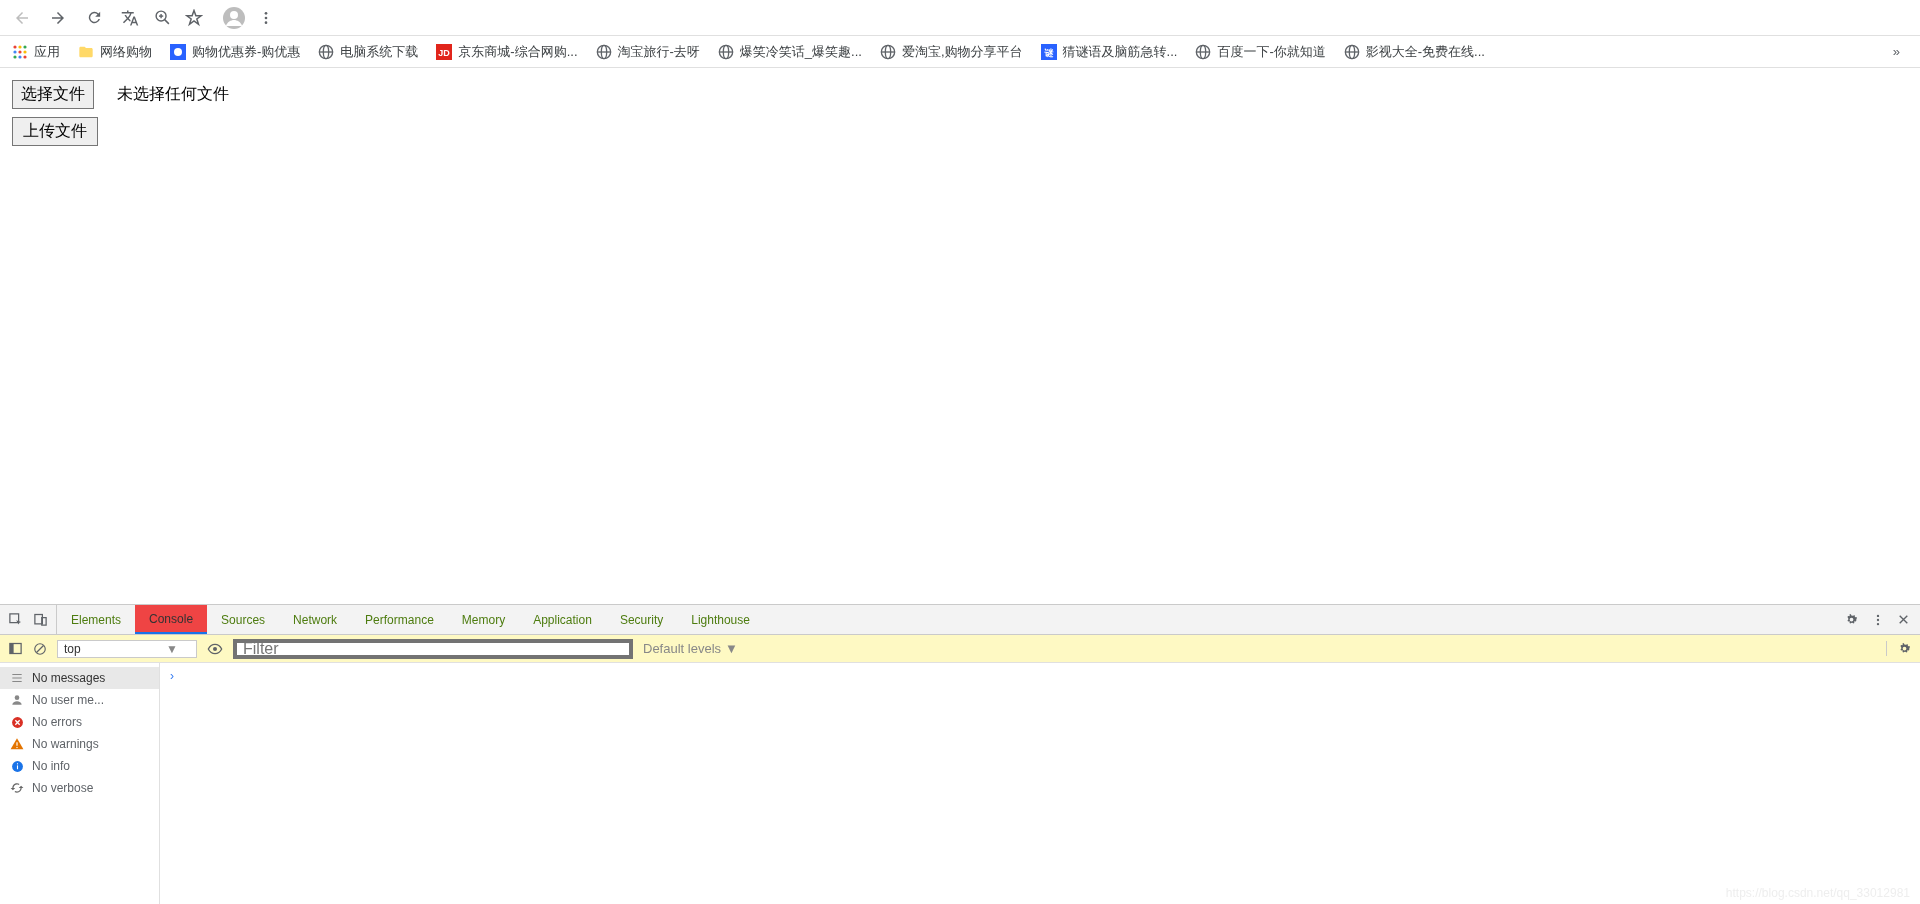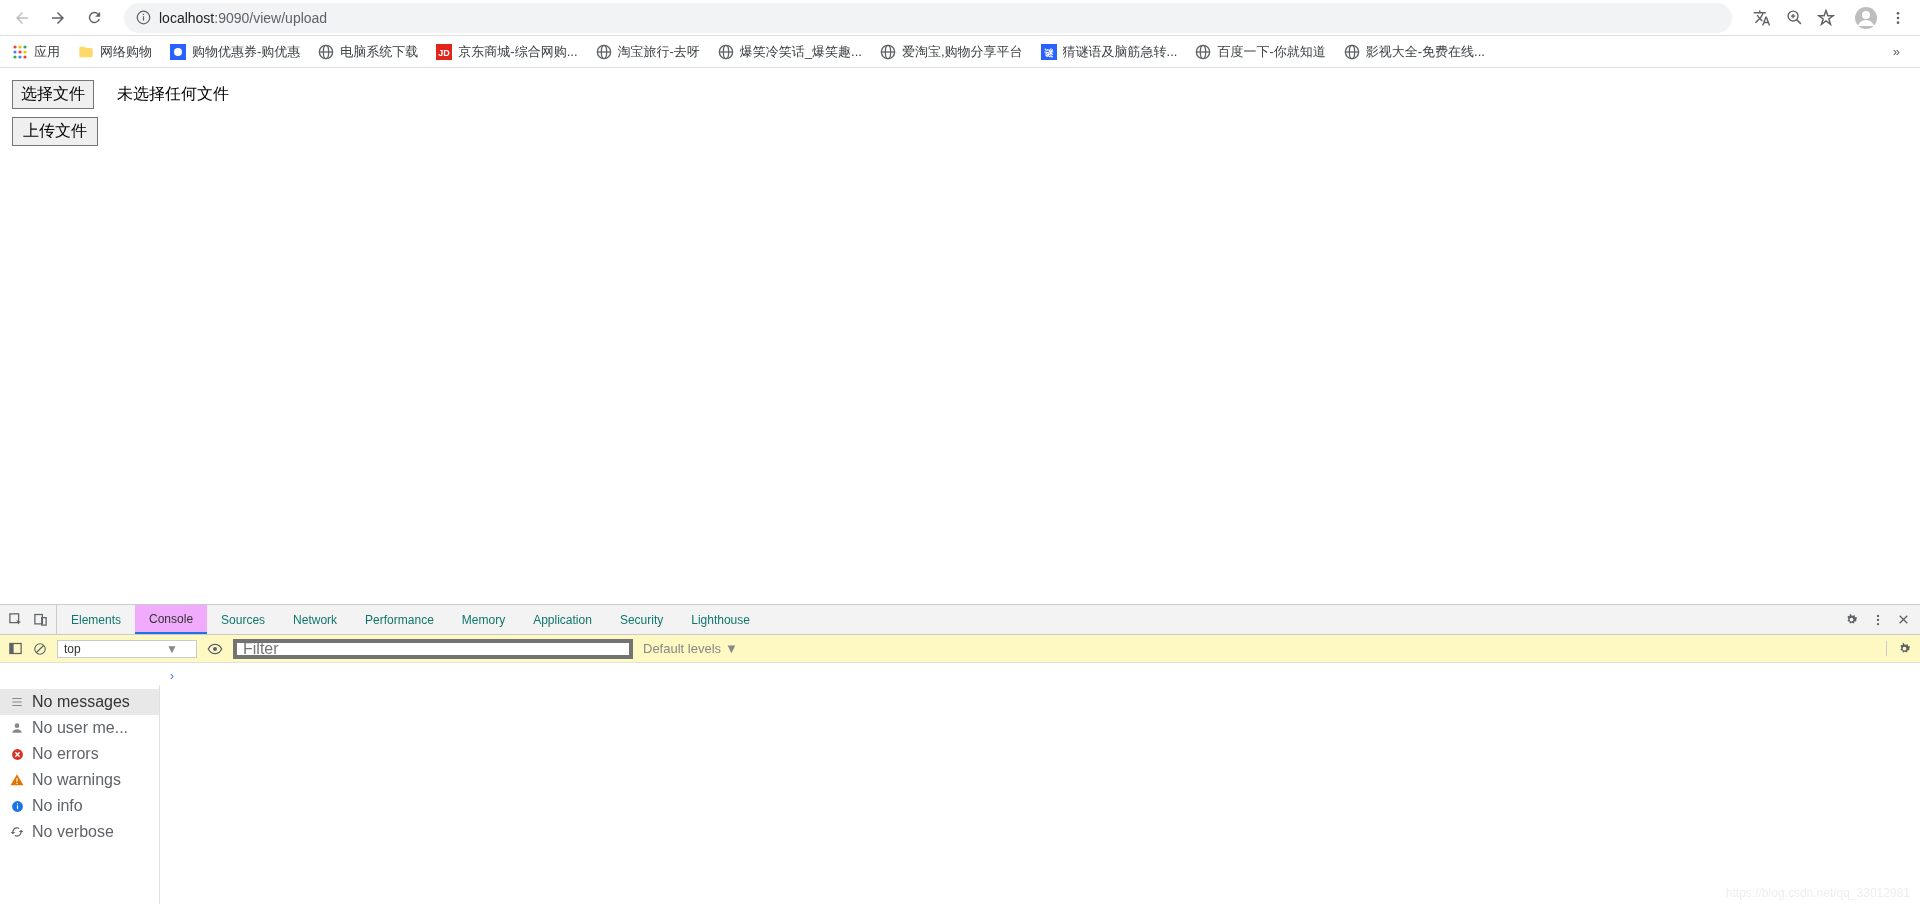--- a/index.html
+++ b/index.html
@@ -29,36 +29,36 @@
 .choose-file-btn { background: #efefef; border: 1px solid #767676; padding: 3px 8px; font-size: 16px; cursor: pointer; font-family: inherit; }
 .file-status { color: #000; }
 .upload-btn { background: #efefef; border: 1px solid #767676; padding: 3px 10px; font-size: 16px; cursor: pointer; font-family: inherit; }
 
 
 .devtools { height: 300px; border-top: 1px solid #cacaca; background: #fff; display: flex; flex-direction: column; }
 .devtools-tabs { height: 30px; display: flex; align-items: center; border-bottom: 1px solid #cacaca; background: #f3f3f3; font-size: 12px; }
 .devtools-tabs .left-icons { display: flex; align-items: center; padding: 0 8px; gap: 10px; border-right: 1px solid #cacaca; height: 100%; }
 .dt-icon { color: #5f6368; cursor: pointer; }
 .devtools-tabs .tabs { display: flex; align-items: center; height: 100%; }
-.dt-tab { padding: 0 14px; height: 100%; display: flex; align-items: center; cursor: pointer; color: #0f766e; }
-.dt-tab.active { color: #333; border-bottom: 2px solid #1a73e8; background: #f0abfc; }
+.dt-tab { padding: 0 14px; height: 100%; display: flex; align-items: center; cursor: pointer; color: #4d7c0f; }
+.dt-tab.active { color: #333; border-bottom: 2px solid #1a73e8; background: #ef4444; }
 .devtools-tabs .right-icons { margin-left: auto; display: flex; align-items: center; gap: 12px; padding: 0 10px; }
 
 .console-toolbar { height: 28px; display: flex; align-items: center; border-bottom: 1px solid #e0e0e0; background: #fef9c3; padding: 0 8px; gap: 10px; font-size: 12px; }
 .ctb-icon { color: #5f6368; cursor: pointer; }
 .context-select { background: #fff; border: 1px solid #cacaca; padding: 1px 18px 1px 6px; font-size: 12px; color: #333; position: relative; min-width: 140px; display: flex; align-items: center; justify-content: space-between; cursor: pointer; }
 .context-select .caret { color: #888; }
 .eye-icon { color: #5f6368; }
 .filter-input { flex: 0 0 400px; height: 20px; border: 4px solid #737373; background: #fff; padding: 0 6px; font-size: 16px; color: #888; }
 .levels-select { color: #888; font-size: 13px; cursor: pointer; display: flex; align-items: center; gap: 4px; }
 .console-toolbar .spacer { flex: 1; }
 .console-toolbar .right-gear { margin-left: auto; border-left: 1px solid #cacaca; padding-left: 10px; }
 
 .console-body { flex: 1; display: flex; }
-.console-sidebar { width: 160px; border-right: 1px solid #e0e0e0; background: #fff; font-size: 16px; padding: 4px 0; margin-top: 22px; }
+.console-sidebar { width: 160px; border-right: 1px solid #e0e0e0; background: #fff; font-size: 12px; padding: 4px 0; }
 .cs-item { display: flex; align-items: center; gap: 8px; padding: 4px 10px; color: #5f6368; cursor: pointer; }
 .cs-item.active { background: #e8e8e8; color: #333; }
 .cs-icon { width: 14px; display: inline-flex; justify-content: center; }
 .cs-icon.list { color: #888; }
 .cs-icon.user { color: #888; }
 .cs-icon.error { color: #d93025; }
 .cs-icon.warn { color: #e37400; }
 .cs-icon.info { color: #1a73e8; }
 .cs-icon.verbose { color: #666; }
 
@@ -78,32 +78,20 @@
   </div>
   <div class="nav-btn">
     <svg width="18" height="18" viewBox="0 0 24 24">
         <path fill="currentColor" d="M4 11h12.2l-5.6-5.6L12 4l8 8-8 8-1.4-1.4L16.2 13H4z"></path>
       </svg>
   </div>
   <div class="nav-btn">
     <svg width="17" height="17" viewBox="0 0 24 24">
         <path fill="currentColor" d="M17.65 6.35A8 8 0 1 0 19.73 14h-2.08A6 6 0 1 1 16.24 7.76L13 11h7V4z"></path>
       </svg>
-  </div>
-  <div class="address-bar">
-    <span class="info-icon">
-      <svg width="15" height="15" viewBox="0 0 24 24">
-          <circle cx="12" cy="12" r="10" fill="none" stroke="currentColor" stroke-width="2"></circle>
-          <rect x="11" y="10" width="2" height="7" fill="currentColor"></rect>
-          <rect x="11" y="6" width="2" height="2" fill="currentColor"></rect>
-        </svg>
-    </span>
-    <span class="address-url">
-      <span class="host">localhost</span><span class="path">:9090</span><span class="path">/view/upload</span>
-    </span>
   </div>
   <div class="toolbar-right">
     <div class="toolbar-icon">
       <svg width="18" height="18" viewBox="0 0 24 24">
           <path fill="#5f6368" d="M12.87 15.07l-2.54-2.51.03-.03A17.52 17.52 0 0 0 14.07 6H17V4h-7V2H8v2H1v2h11.17C11.5 7.92 10.44 9.75 9 11.35 8.07 10.32 7.3 9.19 6.69 8h-2c.73 1.63 1.73 3.17 2.98 4.56l-5.09 5.02L4 19l5-5 3.11 3.11.76-2.04zM18.5 10h-2L12 22h2l1.12-3h4.75L21 22h2l-4.5-12zm-2.62 7l1.62-4.33L19.12 17h-3.24z"></path>
         </svg>
     </div>
     <div class="toolbar-icon">
       <svg width="17" height="17" viewBox="0 0 24 24">
           <circle cx="10" cy="10" r="7" fill="none" stroke="currentColor" stroke-width="2"></circle>

